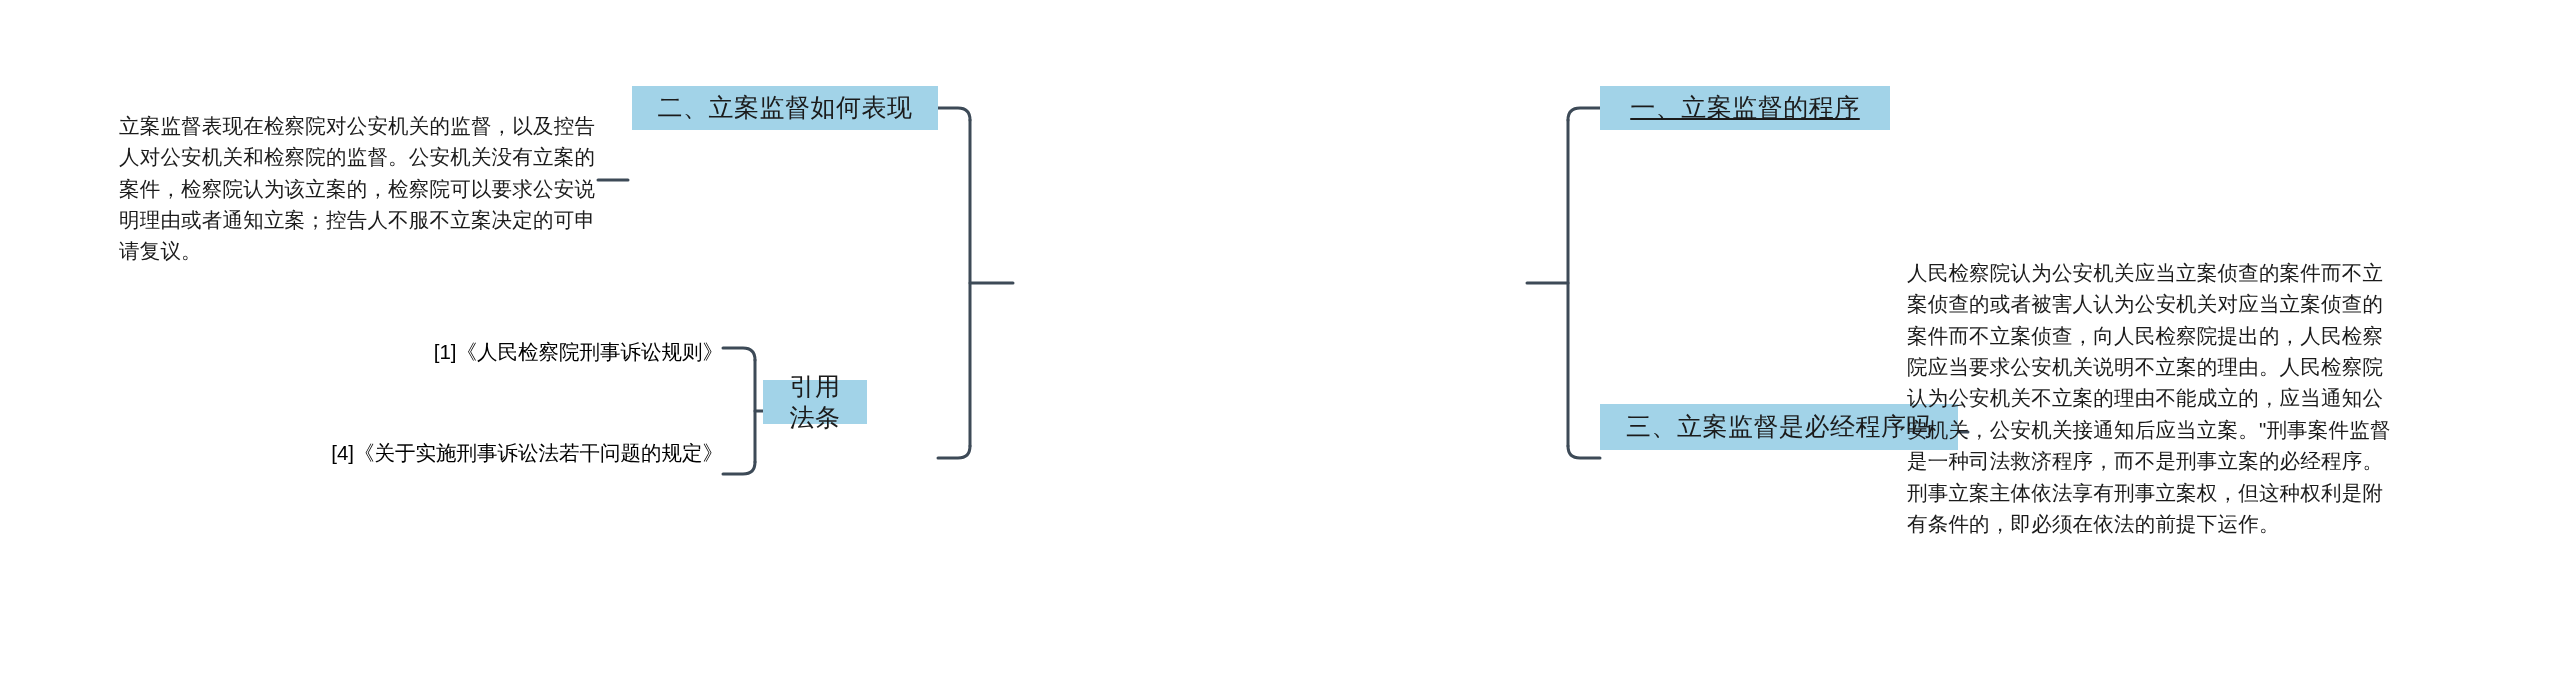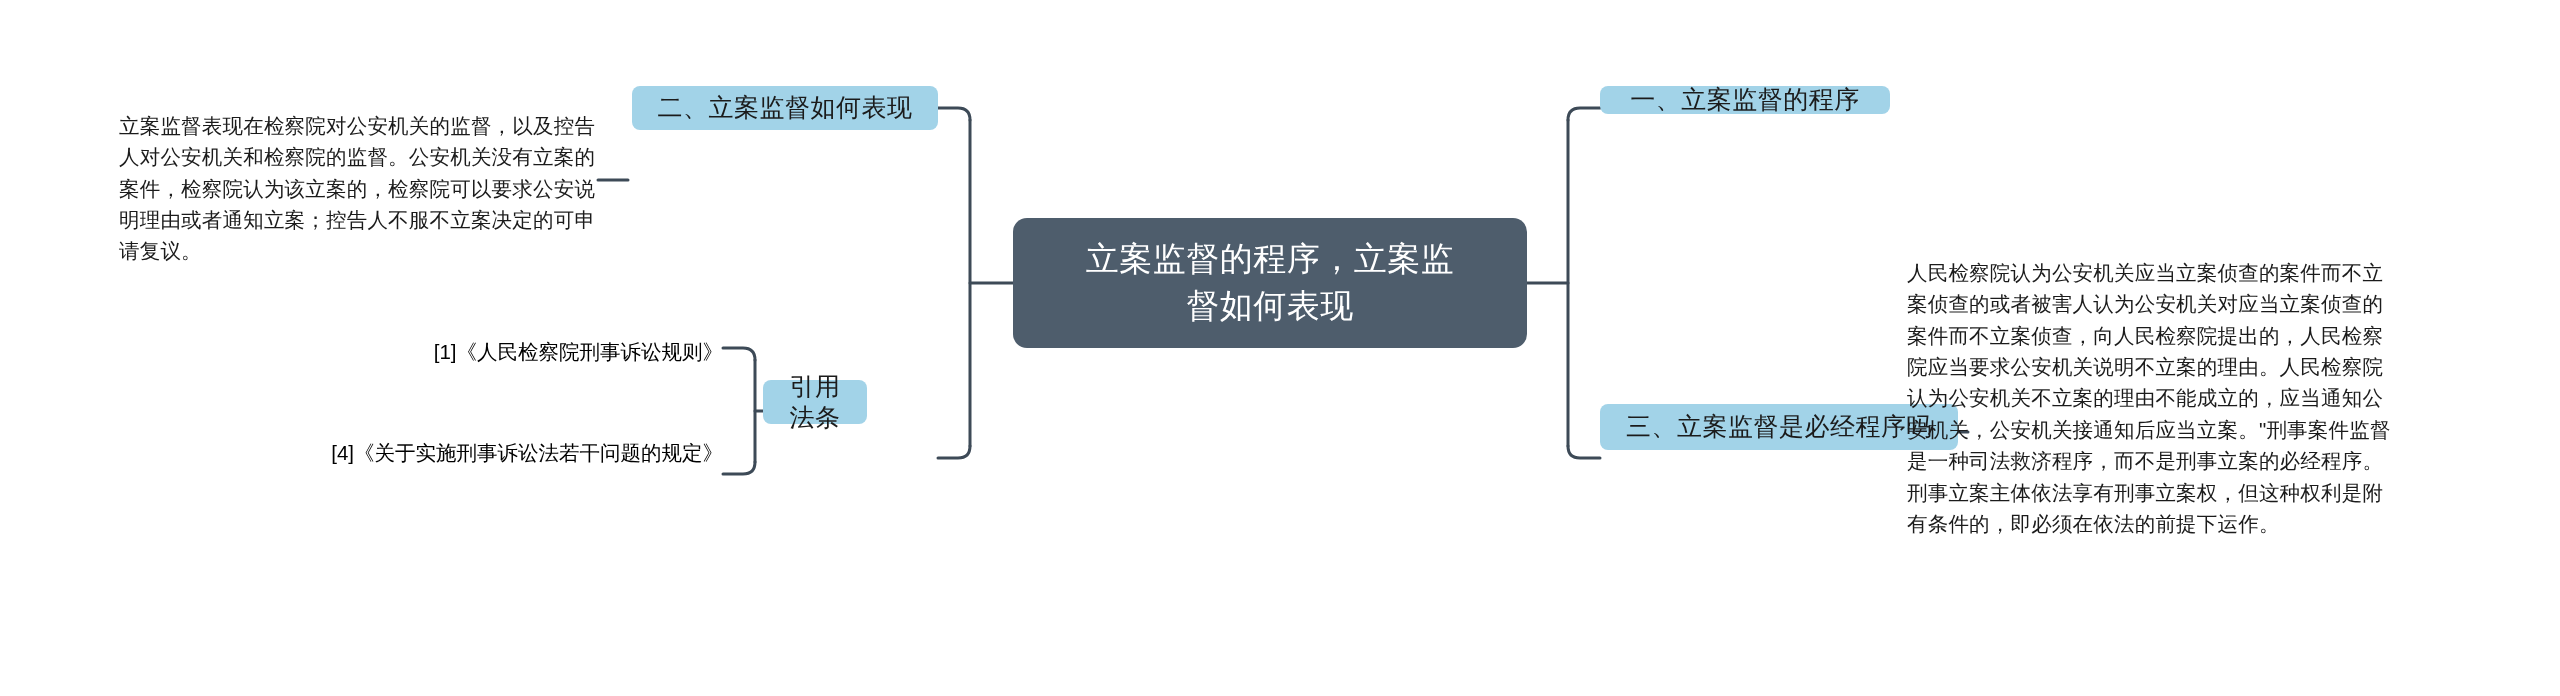--- a/index.html
+++ b/index.html
@@ -10,21 +10,21 @@
     overflow:hidden;
   }
   #canvas{position:relative;width:2560px;height:696px;}
 
   
   .node{
     position:absolute;
     box-sizing:border-box;
     display:flex;align-items:center;justify-content:center;
     text-align:center;
-    border-radius:8px;
+    border-radius:0;
     color:#1b1b1b;
     letter-spacing:.5px;
     white-space:pre-line;
   }
   .node.branch{
     background:#a2d3e8;
     font-size:25px;
     line-height:1.25;
     padding:0 16px;
   }
@@ -89,30 +89,26 @@
     <path d="M 755 462 Q 755 474 743 474 L 723 474"></path>
 
     <line x1="1527" y1="283" x2="1568" y2="283"></line>
     <path d="M 1568 120 L 1568 446"></path>
     <path d="M 1568 120 Q 1568 108 1580 108 L 1600 108"></path>
     <path d="M 1568 446 Q 1568 458 1580 458 L 1600 458"></path>
 
     <line x1="1938" y1="432" x2="1968" y2="432"></line>
   </svg>
 
-  <div class="node root" style="left:1013px;top:218px;width:514px;height:130px;">
-    <span class="rootline">立案监督的程序，立案监</span>
-    <span class="rootline">督如何表现</span>
-  </div>
 
   <div class="node branch" style="left:632px;top:86px;width:306px;height:44px;">二、立案监督如何表现</div>
 
   <div class="node branch" style="left:763px;top:380px;width:104px;height:44px;">引用法条</div>
 
-  <div class="node branch" style="left:1600px;top:86px;width:290px;height:28px;">一、立案监督的程序</div>
+  <div class="node branch" style="left:1600px;top:86px;width:290px;height:44px;text-decoration:underline;">一、立案监督的程序</div>
 
   <div class="node branch" style="left:1600px;top:404px;width:358px;height:46px;">三、立案监督是必经程序吗</div>
 
   <div class="leaf left-al" style="left:108px;top:110px;width:490px;margin-left:11px;">立案监督表现在检察院对公安机关的监督，以及控告人对公安机关和检察院的监督。公安机关没有立案的案件，检察院认为该立案的，检察院可以要求公安说明理由或者通知立案；控告人不服不立案决定的可申请复议。</div>
 
   <div class="leaf left-al" style="left:1907px;top:257px;width:490px;">人民检察院认为公安机关应当立案侦查的案件而不立案侦查的或者被害人认为公安机关对应当立案侦查的案件而不立案侦查，向人民检察院提出的，人民检察院应当要求公安机关说明不立案的理由。人民检察院认为公安机关不立案的理由不能成立的，应当通知公安机关，公安机关接通知后应当立案。"刑事案件监督是一种司法救济程序，而不是刑事立案的必经程序。刑事立案主体依法享有刑事立案权，但这种权利是附有条件的，即必须在依法的前提下运作。</div>
 
   <div class="cite" style="left:223px;top:337px;width:500px;">[1]《人民检察院刑事诉讼规则》</div>
 
   <div class="cite" style="left:183px;top:438px;width:540px;">[4]《关于实施刑事诉讼法若干问题的规定》</div>

